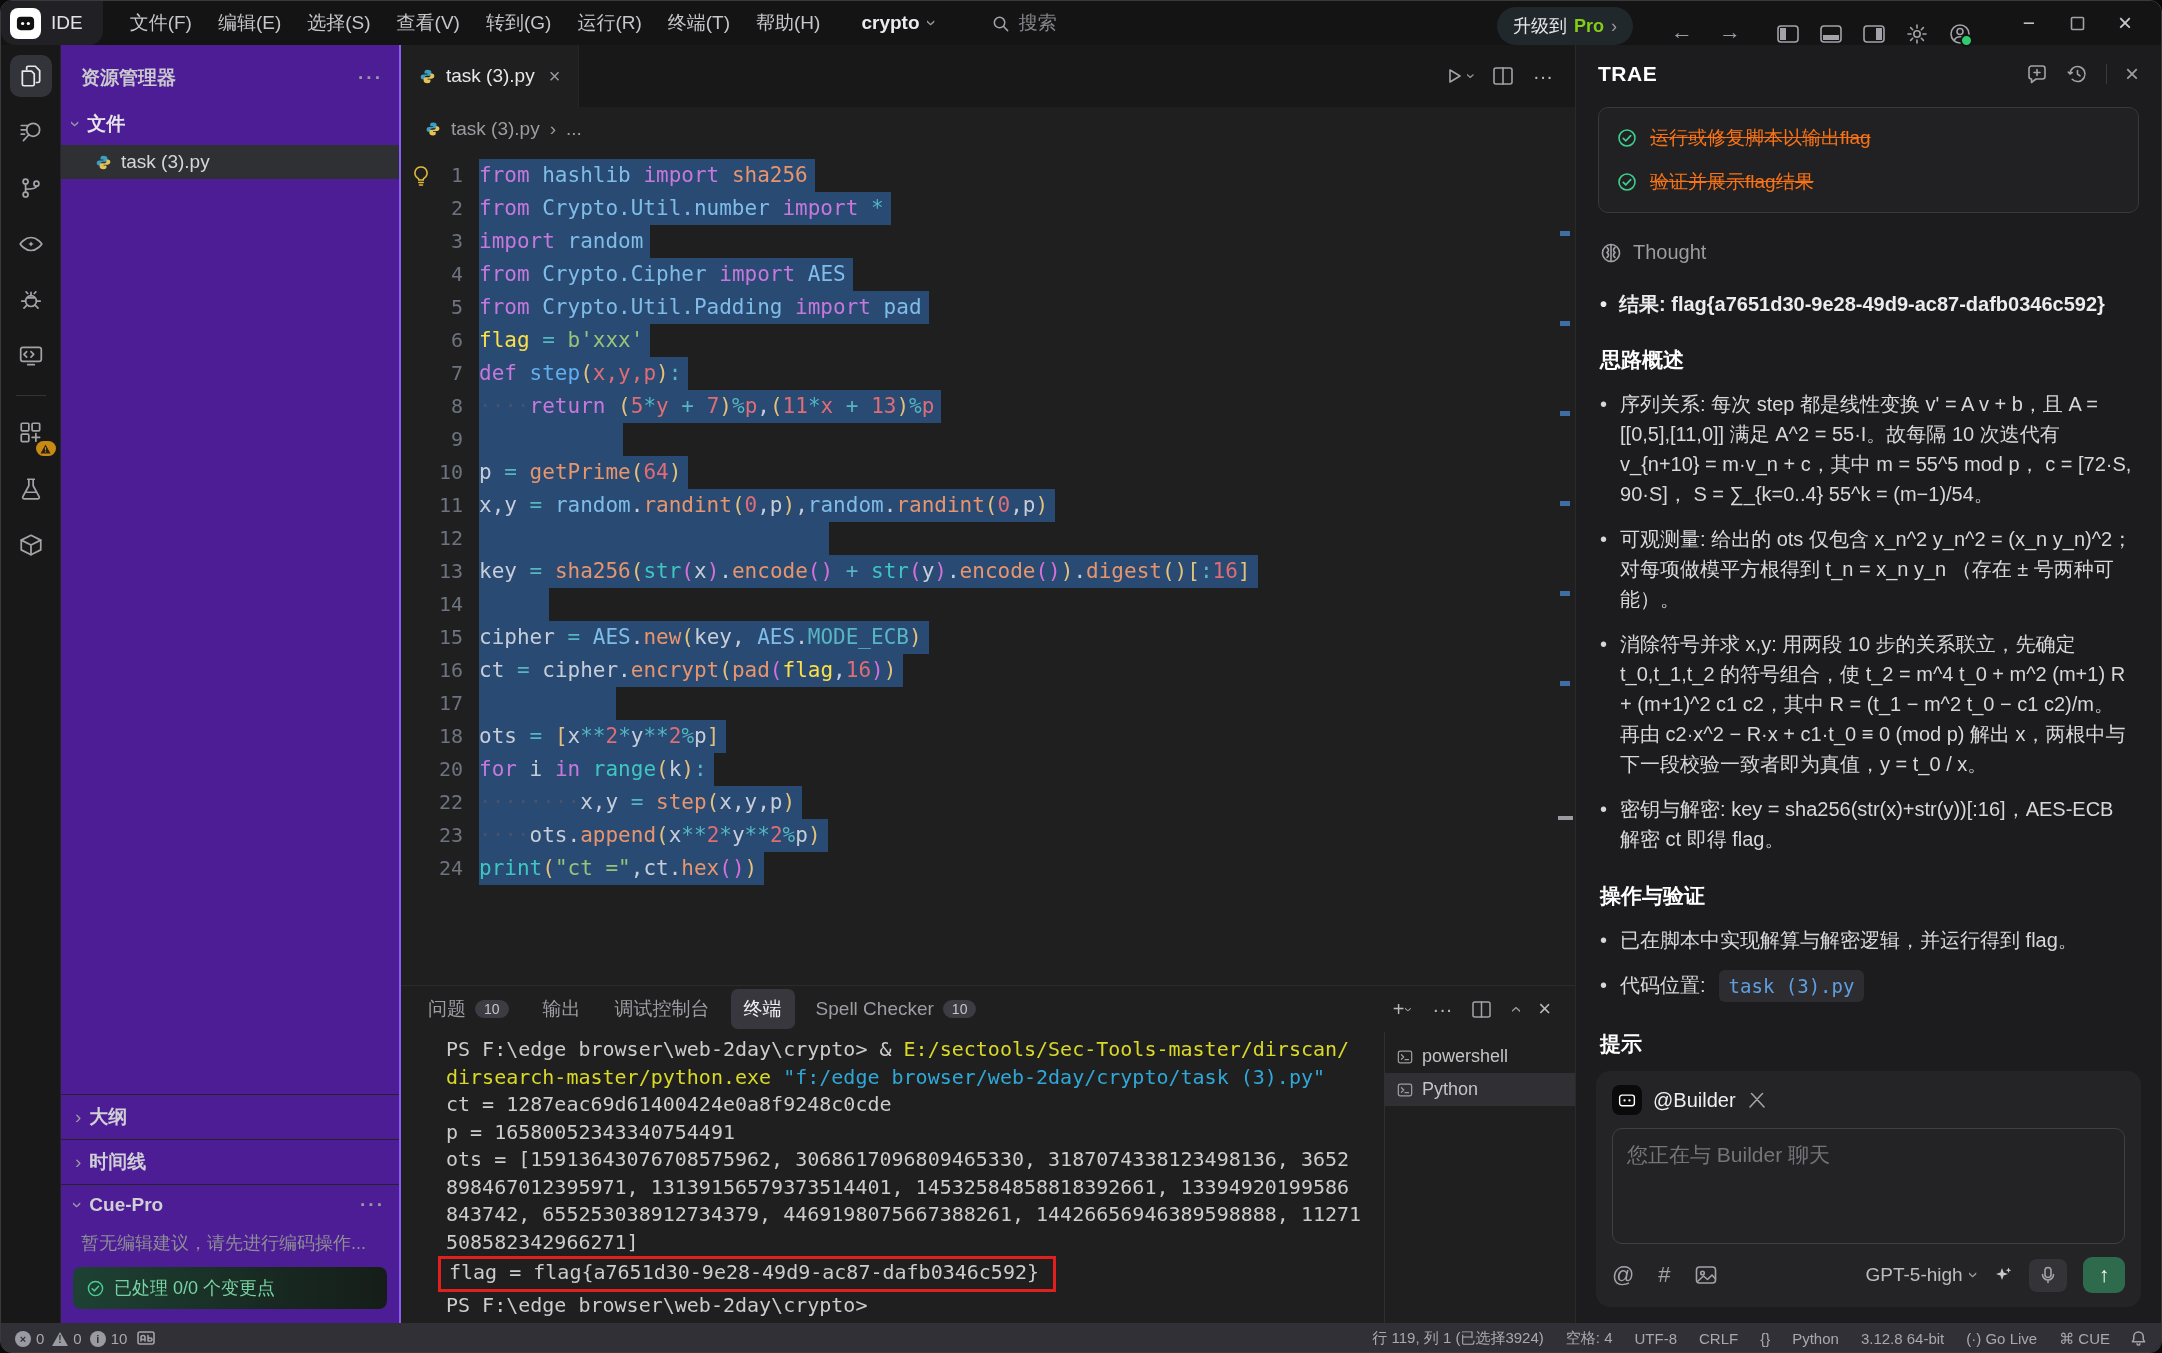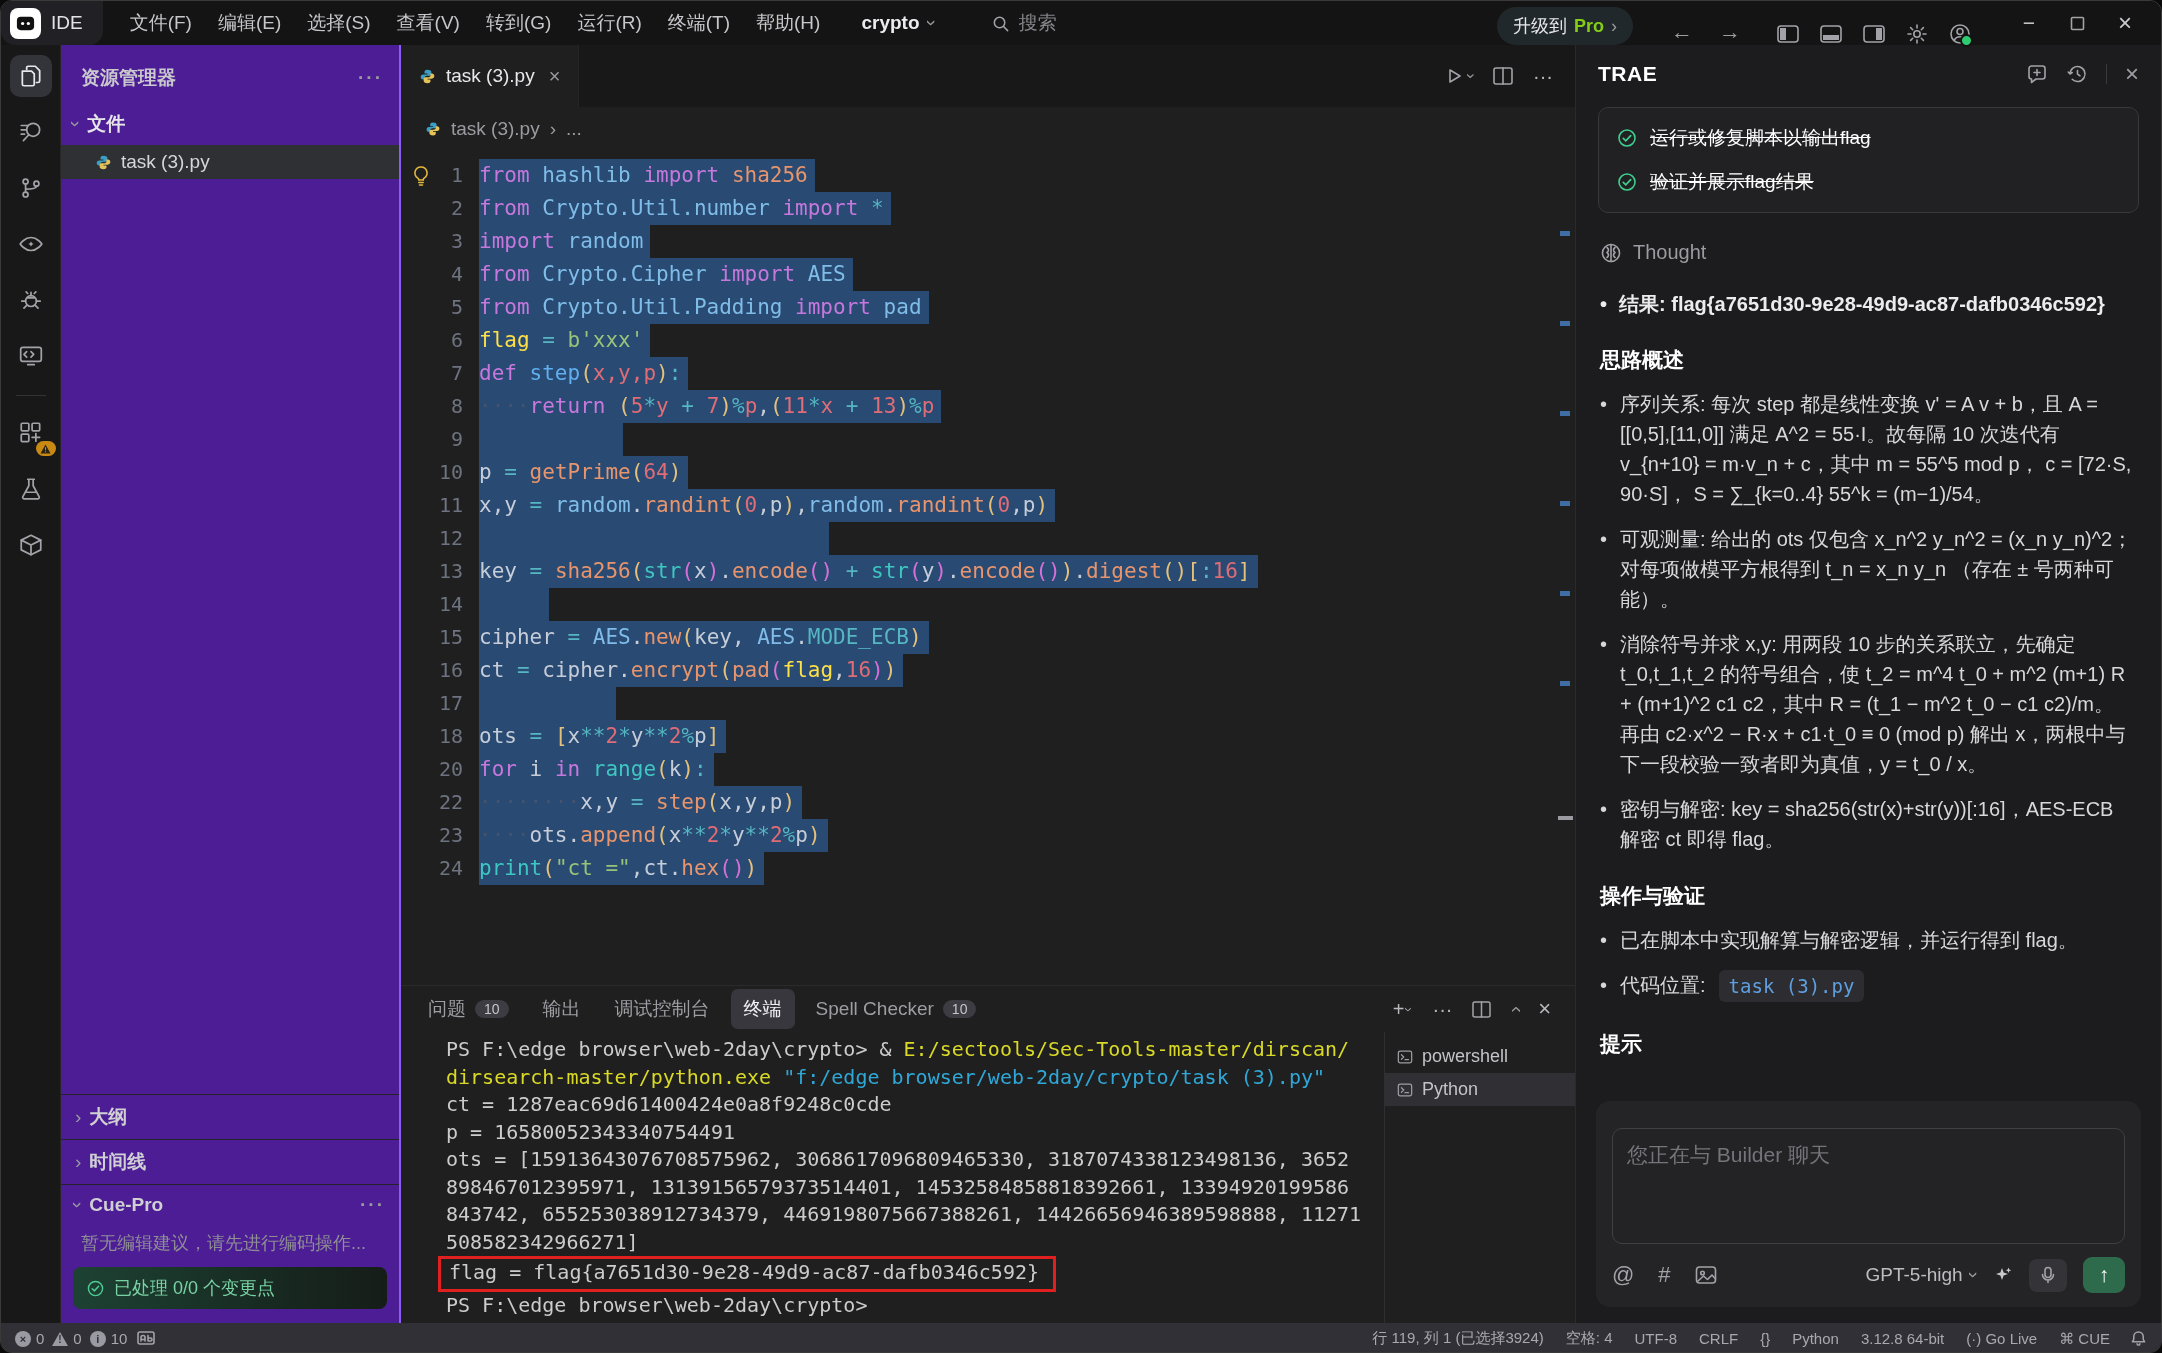--- a/index.html
+++ b/index.html
@@ -87,21 +87,21 @@
   .term-row{display:flex;align-items:center;gap:9px;padding:6px 12px}
   .term-row.active{background:#2f2f34}
 
   
   .rightpanel{width:586px;background:#1c1c1e;border-left:1px solid #2a2a2a;display:flex;flex-direction:column;box-sizing:border-box}
   .rp-head{height:58px;display:flex;align-items:center;padding:0 22px;color:#ffffff}
   .rp-title{font-size:21px;font-weight:700;letter-spacing:.5px}
   .rp-icons{margin-left:auto;display:flex;align-items:center;gap:18px;color:#9d9da3;font-size:20px}
   .rp-sep{width:1px;height:20px;background:#3a3a3e}
   .tasks-card{margin:4px 22px 0;border:1px solid #38383c;border-radius:10px;background:#212123;padding:8px 0}
-  .task{display:flex;gap:13px;align-items:center;padding:9px 18px;color:#ffffff;font-size:19px;text-decoration:line-through}
+  .task{display:flex;gap:13px;align-items:center;padding:9px 18px;color:#f97316;font-size:19px;text-decoration:line-through}
   .thought{display:flex;align-items:center;gap:11px;color:#9b9ba1;font-size:20px;margin:28px 24px 0}
   .result{margin:26px 24px 0;font-size:20px;color:#ececf0;font-weight:700;display:flex;gap:12px;line-height:28px}
   .rp-h{margin:28px 24px 0;font-size:21px;color:#ffffff;font-weight:700}
   .bullet{display:flex;gap:13px;font-size:20px;line-height:30px;color:#d8d8dc;margin:15px 24px 0}
   .bullet .bdot{flex:none;color:#d8d8dc}
   .chip{background:#2d2d31;border-radius:6px;padding:1px 10px;color:#5f9fdf;font-family:"DejaVu Sans Mono",monospace;font-size:19px}
   .chat-card{margin:auto 20px 16px;background:#242427;border-radius:14px;padding:14px 16px}
   .chat-top{display:flex;align-items:center;gap:11px;color:#f0f0f4;font-size:20px}
   .bot-box{width:30px;height:30px;background:#0a0a0a;border-radius:8px;display:flex;align-items:center;justify-content:center}
   .chat-input{margin-top:13px;border:1px solid #3f3f44;border-radius:10px;height:116px;padding:12px 14px;color:#74747a;font-size:21px;background:#232326;box-sizing:border-box}
@@ -588,20 +588,33 @@
           </div>
           <div class="bullet">
             <span class="bdot">•</span>
             <span>代码位置: </span>
             <span class="chip">task (3).py</span>
           </div>
         </div>
       <div class="rp-h">提示</div>
 
       <div class="chat-card">
+        <div class="chat-top">
+          <div class="bot-box">
+              <svg width="18" height="18" viewBox="0 0 22 22">
+                <rect x="2" y="5" width="18" height="13" rx="3" fill="none" stroke="#fff" stroke-width="1.7"></rect>
+                <circle cx="8" cy="11.5" r="1.4" fill="#fff"></circle>
+                <circle cx="14" cy="11.5" r="1.4" fill="#fff"></circle>
+              </svg>
+            </div>
+          <span>@Builder</span>
+          <svg class="ico" width="20" height="20" viewBox="0 0 20 20">
+              <path d="M3 17 14 5M6 5l11 12M4.5 3.5l2 2M15.5 3.5l-2 2"></path>
+            </svg>
+        </div>
         <div class="chat-input">您正在与 Builder 聊天</div>
         <div class="chat-bottom">
           <div class="chat-left">
             <span>@</span>
             <span>#</span>
             <svg class="ico" width="22" height="20" viewBox="0 0 22 20">
                 <rect x="1.5" y="2" width="19" height="16" rx="3"></rect>
                 <circle cx="7.5" cy="8" r="1.8"></circle>
                 <path d="M3 16l5.5-5 4 3.5L17 10l3.5 4"></path>
               </svg>

